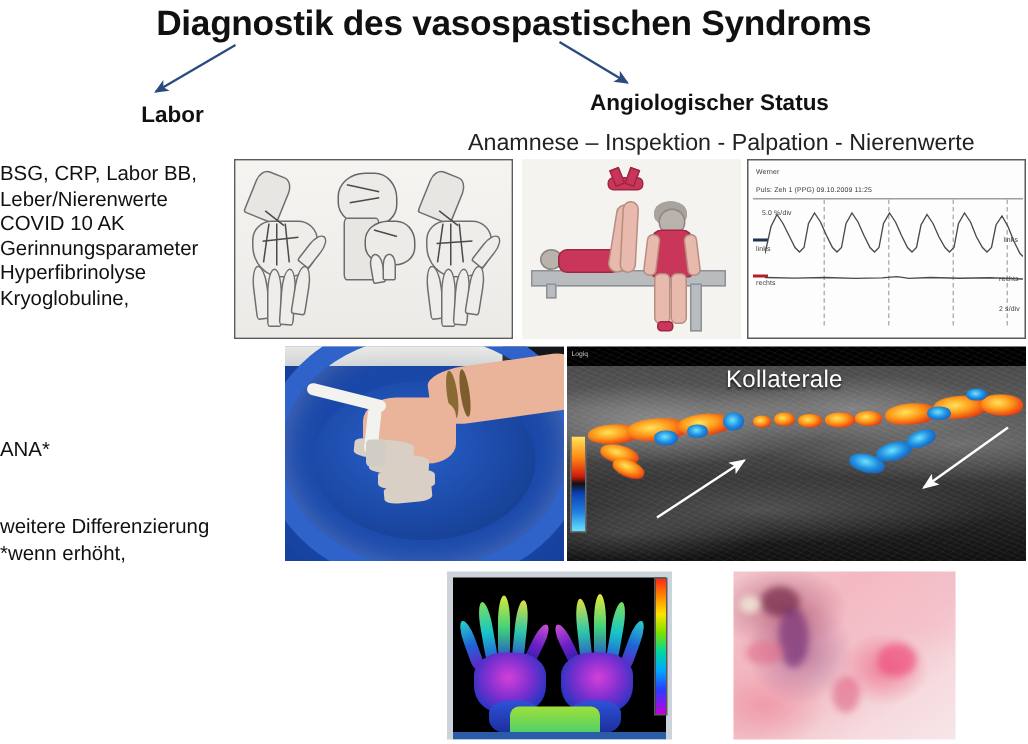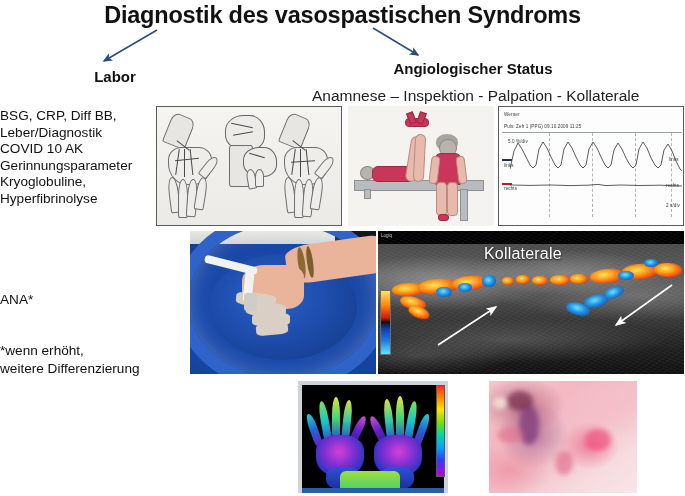--- a/index.html
+++ b/index.html
@@ -150,34 +150,34 @@
   <defs>
     <marker id="ah-right" markerWidth="7" markerHeight="7" refX="5.4" refY="3.2" orient="auto">
       <path d="M0,0.4 L6.4,3.2 L0,6 L1.6,3.2 Z" fill="#2b4a7d"></path>
     </marker>
   </defs>
   <line x1="2" y1="1" x2="47" y2="28" stroke="#2b4a7d" stroke-width="1.5" marker-end="url(#ah-right)"></line>
 </svg>
 
 <div class="abs" id="labor-heading">Labor</div>
 <div class="abs" id="angio-heading">Angiologischer Status</div>
-<div class="abs" id="angio-subheading">Anamnese – Inspektion - Palpation - Kollaterale</div>
+<div class="abs" id="angio-subheading">Anamnese – Inspektion - Palpation - Nierenwerte</div>
 
 <div class="abs" id="lab-list">
-  <div>BSG, CRP, Diff BB,</div>
-  <div>Leber/Diagnostik</div>
+  <div>BSG, CRP, Labor BB,</div>
+  <div>Leber/Nierenwerte</div>
   <div>COVID 10 AK</div>
   <div>Gerinnungsparameter</div>
+  <div> Hyperfibrinolyse</div>
   <div>Kryoglobuline,</div>
-  <div> Hyperfibrinolyse</div>
 </div>
 <div class="abs" id="ana-text">ANA*</div>
 <div class="abs" id="footnote">
+  <div> weitere Differenzierung</div>
   <div>*wenn erhöht,</div>
-  <div> weitere Differenzierung</div>
 </div>
 
 <div class="abs panel framed" id="img-allen-test">
   <div class="paper"></div>
 
   <div class="hand-grp" style="left:6px;top:8px;width:56px;height:104px;">
     <div class="forearm" style="left:4px;top:0px;width:22px;height:30px;transform:rotate(22deg);border-radius:28% 28% 8% 8%;"></div>
     <div class="hand-palm" style="left:5px;top:32px;width:42px;height:36px;"></div>
     <div class="finger" style="left:6px;top:62px;width:8px;height:34px;transform:rotate(-7deg);"></div>
     <div class="finger" style="left:15px;top:64px;width:8px;height:37px;"></div>

